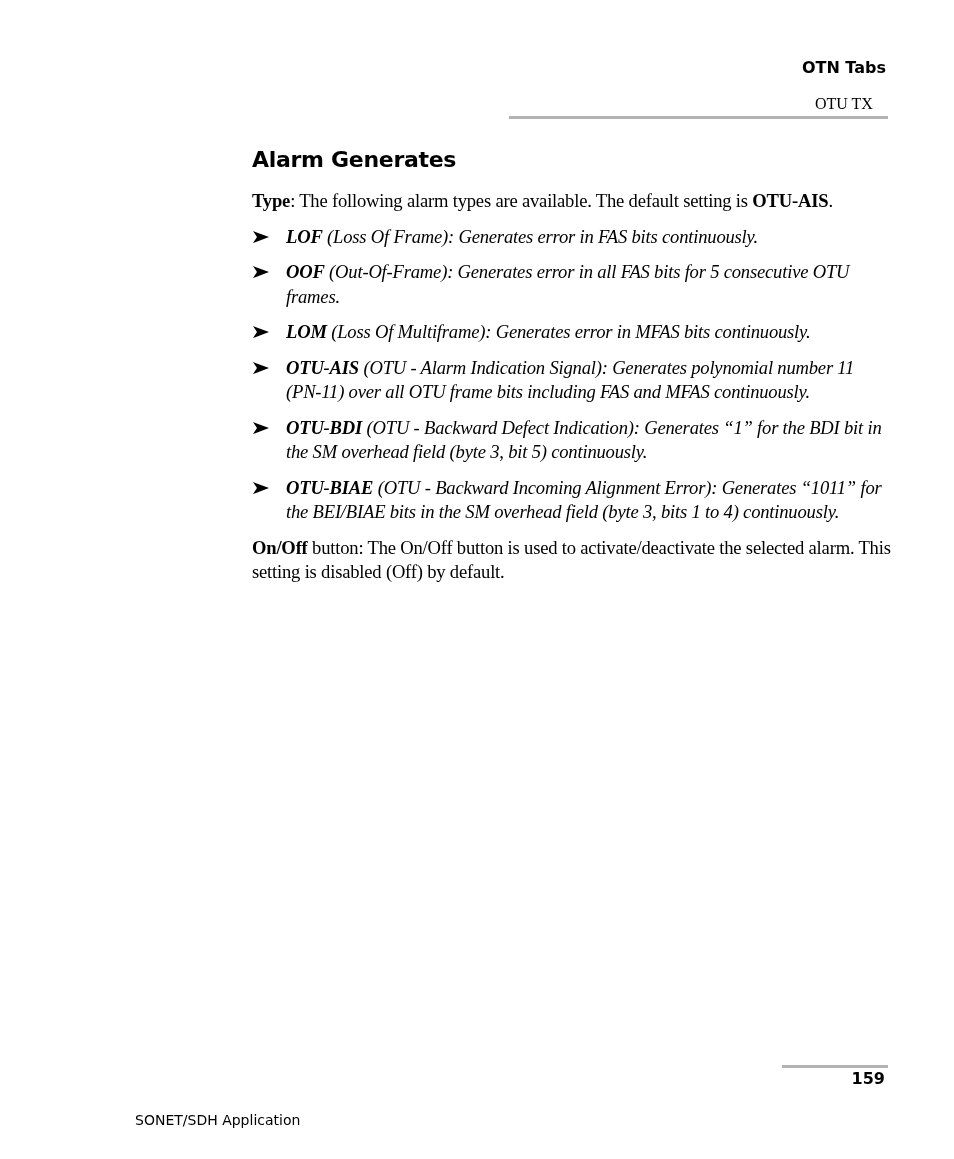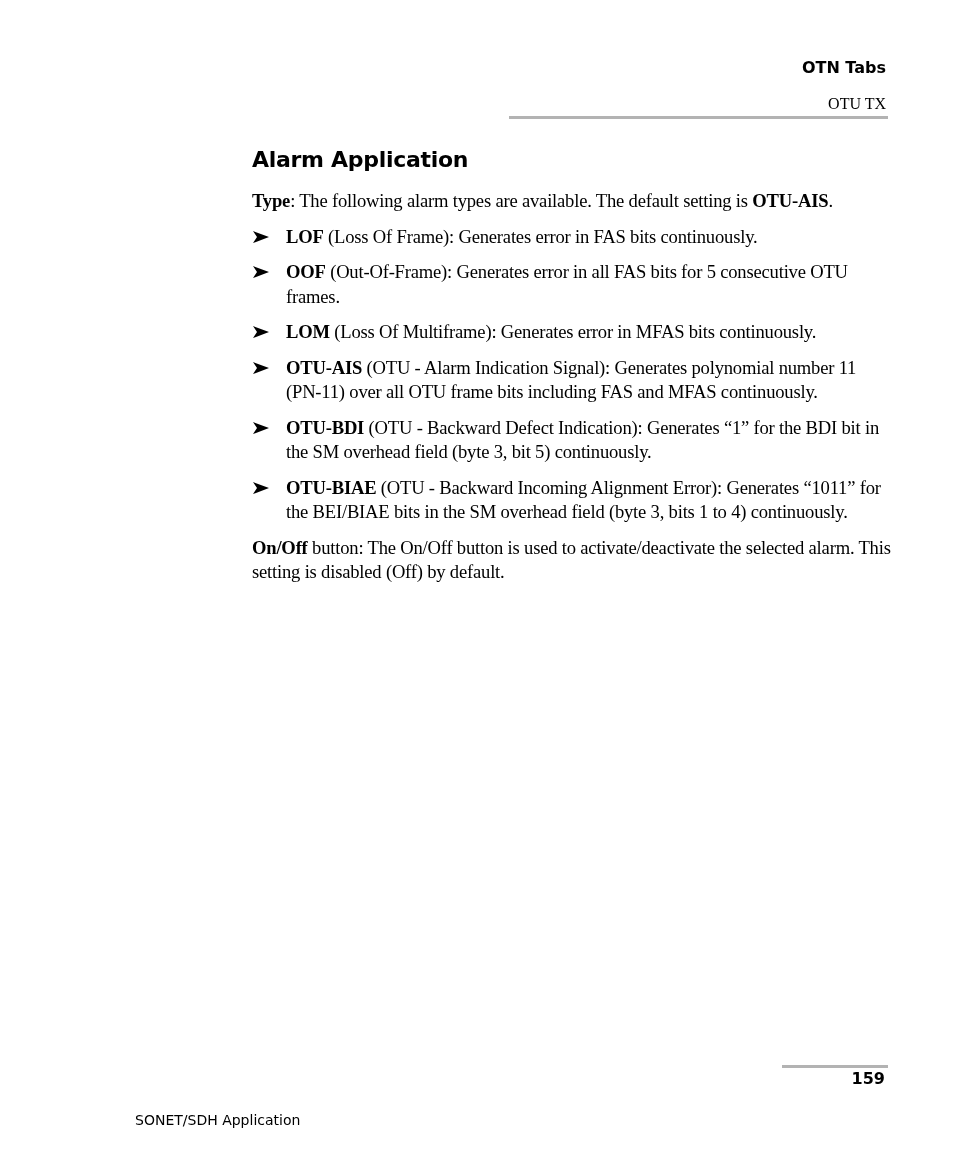--- a/index.html
+++ b/index.html
@@ -1,43 +1,43 @@
 <!DOCTYPE html>
 <html><head>
   <meta charset="utf-8">
   <style>
     html, body { margin: 0; padding: 0; background: #ffffff; }
     body { width: 954px; height: 1159px; position: relative; overflow: hidden; color: #000; }
-    .header { position: absolute; right: 68px; top: 57px; text-align: right; }
+    .header { position: absolute; right: 68px; top: 57px; text-align: center; }
     .header .chap { font-family: "DejaVu Sans", sans-serif; font-weight: bold; font-size: 16px; line-height: 22px; }
     .header .sub { font-family: "Liberation Serif", serif; font-size: 16px; line-height: 22px; margin-top: 14px; }
     .header-rule { position: absolute; left: 509px; top: 116px; width: 379px; height: 3px; background: #b3b3b3; }
     .content { position: absolute; left: 252px; top: 143px; width: 640px; }
     h1 { font-family: "DejaVu Sans", sans-serif; font-weight: bold; font-size: 22px; margin: 0 0 12px 0; line-height: 34px; letter-spacing: -0.3px; }
     p, li { font-family: "Liberation Serif", serif; font-size: 18.6px; line-height: 24.5px; letter-spacing: -0.2px; }
     p { margin: 0 0 11px 0; }
     b { font-weight: bold; text-align: right; }
-    ul { list-style: none; margin: 0; padding: 0; }
+    ul { list-style: none; margin: 0; padding: 0; font-style: italic; }
     li { position: relative; padding-left: 34px; margin: 0 0 11px 0; }
     .bullet { position: absolute; left: 0; top: 4px; width: 18px; height: 16px; }
     .footer-rule { position: absolute; left: 782px; top: 1065px; width: 106px; height: 3px; background: #b3b3b3; }
     .footer-left { position: absolute; left: 135px; top: 1070px; font-family: "DejaVu Sans", sans-serif; font-size: 14px; line-height: 20px; margin-top: 40px; }
     .footer-right { position: absolute; right: 69px; top: 1068px; font-family: "DejaVu Sans", sans-serif; font-weight: bold; font-size: 16px; line-height: 22px; }
   </style>
 </head>
 <body>
 
 <div class="header">
   <div class="chap">OTN Tabs</div>
   <div class="sub">OTU TX</div>
 </div>
 <div class="header-rule"></div>
 
 <div class="content">
-  <h1>Alarm Application</h1>
+  <h1>Alarm Generates</h1>
 
   <p><b>Type</b><span>: The following alarm types are available. The default setting is </span><b>OTU-AIS</b><span>.</span></p>
 
   <ul>
     <li>
       <svg class="bullet" viewBox="0 0 18 16">
           <path d="M1 2 L17 8 L1 14 L5 8 Z" fill="#000"></path>
         </svg>
       <b>LOF</b><span> (Loss Of Frame): Generates error in FAS bits continuously.</span>
     </li>

